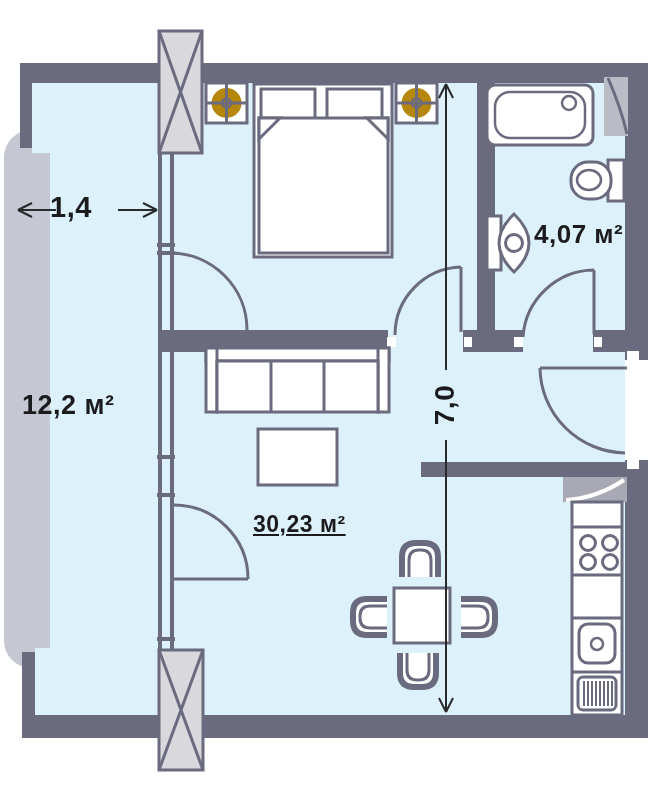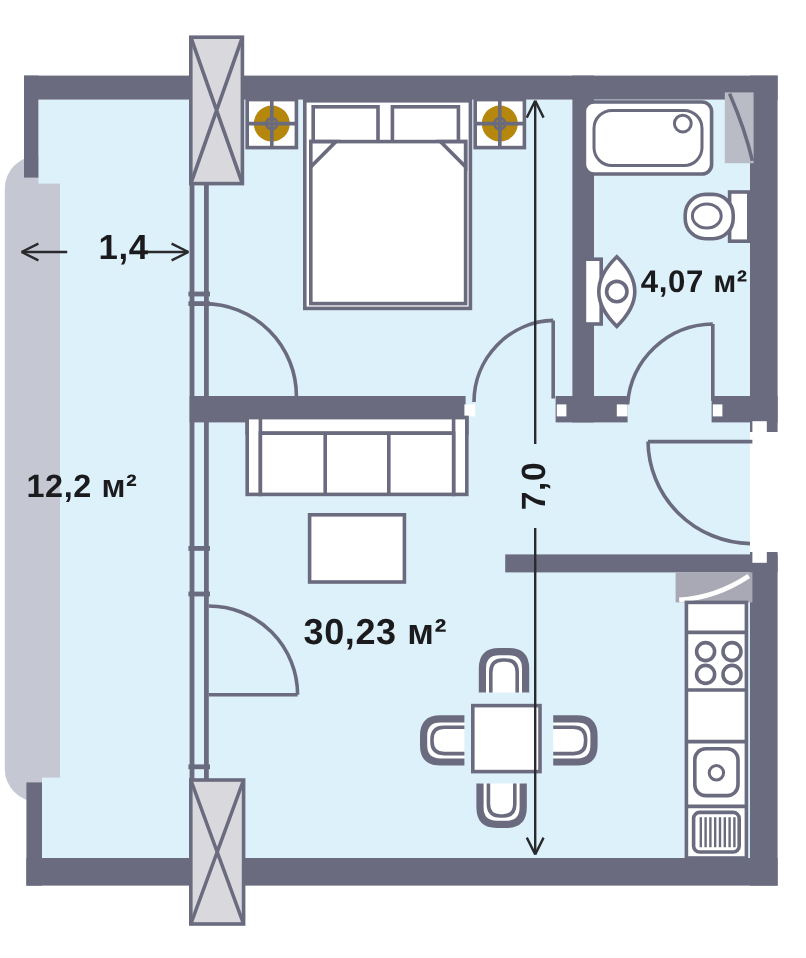--- a/index.html
+++ b/index.html
@@ -6,23 +6,23 @@
   .plan{
     position:relative;width:672px;height:798px;background:#ffffff;overflow:hidden;
     font-family:"Liberation Sans",sans-serif;
   }
   .plan svg{position:absolute;left:0;top:0;}
   .label{
     position:absolute;color:#1b1b1d;font-weight:bold;white-space:nowrap;
     letter-spacing:0.5px;line-height:1;
   }
   .label-balcony{left:22px;top:392px;font-size:27px;}
-  .label-living{left:253px;top:513px;font-size:30px;}
+  .label-living{left:253px;top:513px;font-size:23px;text-decoration:underline;}
   .label-bath{left:534px;top:221px;font-size:26px;}
-  .label-dim-w{left:50px;top:193px;width:74px;text-align:right;font-size:29px;}
+  .label-dim-w{left:50px;top:193px;width:74px;text-align:left;font-size:29px;}
   .label-dim-h{
     left:407px;top:389px;width:80px;height:32px;text-align:center;font-size:28px;
     transform:rotate(-90deg);transform-origin:center;
   }
 </style>
 </head>
 <body>
 
 <div class="plan">
 

